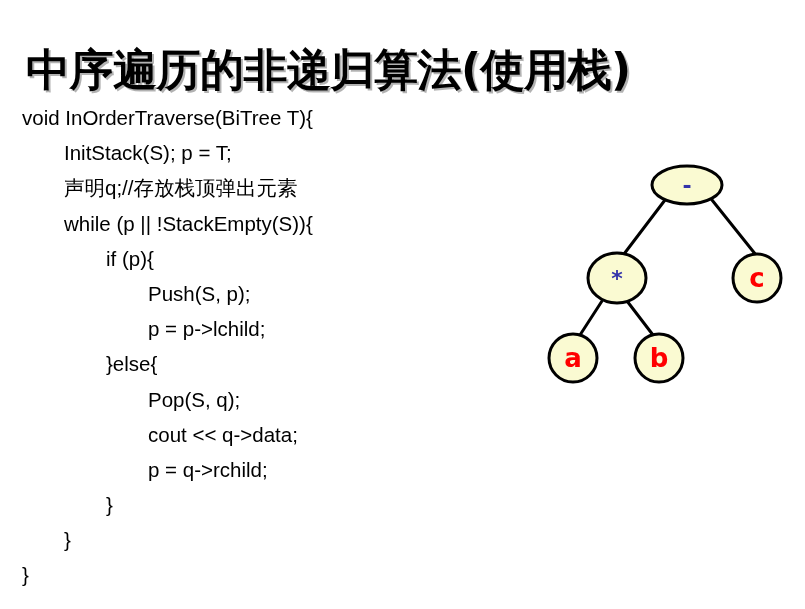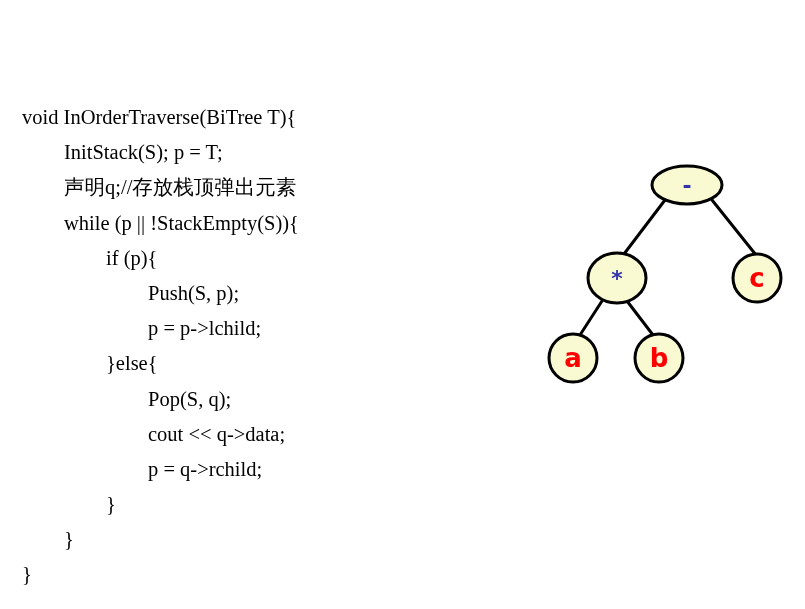--- a/index.html
+++ b/index.html
@@ -36,21 +36,21 @@
     color: #000000;
     white-space: nowrap;
     text-shadow: 2px 2px 0 rgba(0,0,0,0.30);
   }
   
   #code-block {
     position: absolute;
     left: 22px;
     top: 100px;
     width: 500px;
-    font-family: Liberation Serif, serif;
+    font-family: Liberation Sans, sans-serif;
     font-size: 20.5px;
     line-height: 35.2px;
     color: #000000;
     white-space: pre;
   }
   .code-line {
     height: 35.2px;
     white-space: pre;
     display: block;
   }
@@ -64,20 +64,21 @@
   }
   #tree-figure svg {
     display: block;
   }
 </style>
 </head>
 <body>
 
 <div id="slide">
 
+  <h1 id="slide-title">中序遍历的非递归算法(使用栈)</h1>
 
   <div id="code-block" style="color: rgb(0, 0, 0);"><div class="code-line" style="padding-left: 0px;">void InOrderTraverse(BiTree T){</div><div class="code-line" style="padding-left: 42px;">InitStack(S); p = T;</div><div class="code-line" style="padding-left: 42px;">声明q;//存放栈顶弹出元素</div><div class="code-line" style="padding-left: 42px;">while (p || !StackEmpty(S)){</div><div class="code-line" style="padding-left: 84px;">if (p){</div><div class="code-line" style="padding-left: 126px;">Push(S, p);</div><div class="code-line" style="padding-left: 126px;">p = p-&gt;lchild;</div><div class="code-line" style="padding-left: 84px;">}else{</div><div class="code-line" style="padding-left: 126px;">Pop(S, q);</div><div class="code-line" style="padding-left: 126px;">cout &lt;&lt; q-&gt;data;</div><div class="code-line" style="padding-left: 126px;">p = q-&gt;rchild;</div><div class="code-line" style="padding-left: 84px;">}</div><div class="code-line" style="padding-left: 42px;">}</div><div class="code-line" style="padding-left: 0px;">}</div></div>
 
   <div id="tree-figure">
     <svg id="tree-svg" width="285" height="280" viewBox="0 0 285 280">
       <g id="tree-edges">
           <line x1="145" y1="60" x2="104" y2="114" stroke="#000000" stroke-width="3" stroke-linecap="round"></line>
           <line x1="192" y1="60" x2="236" y2="115" stroke="#000000" stroke-width="3" stroke-linecap="round"></line>
           <line x1="82" y1="161" x2="60" y2="195" stroke="#000000" stroke-width="3" stroke-linecap="round"></line>
           <line x1="107" y1="161" x2="133" y2="195" stroke="#000000" stroke-width="3" stroke-linecap="round"></line>

